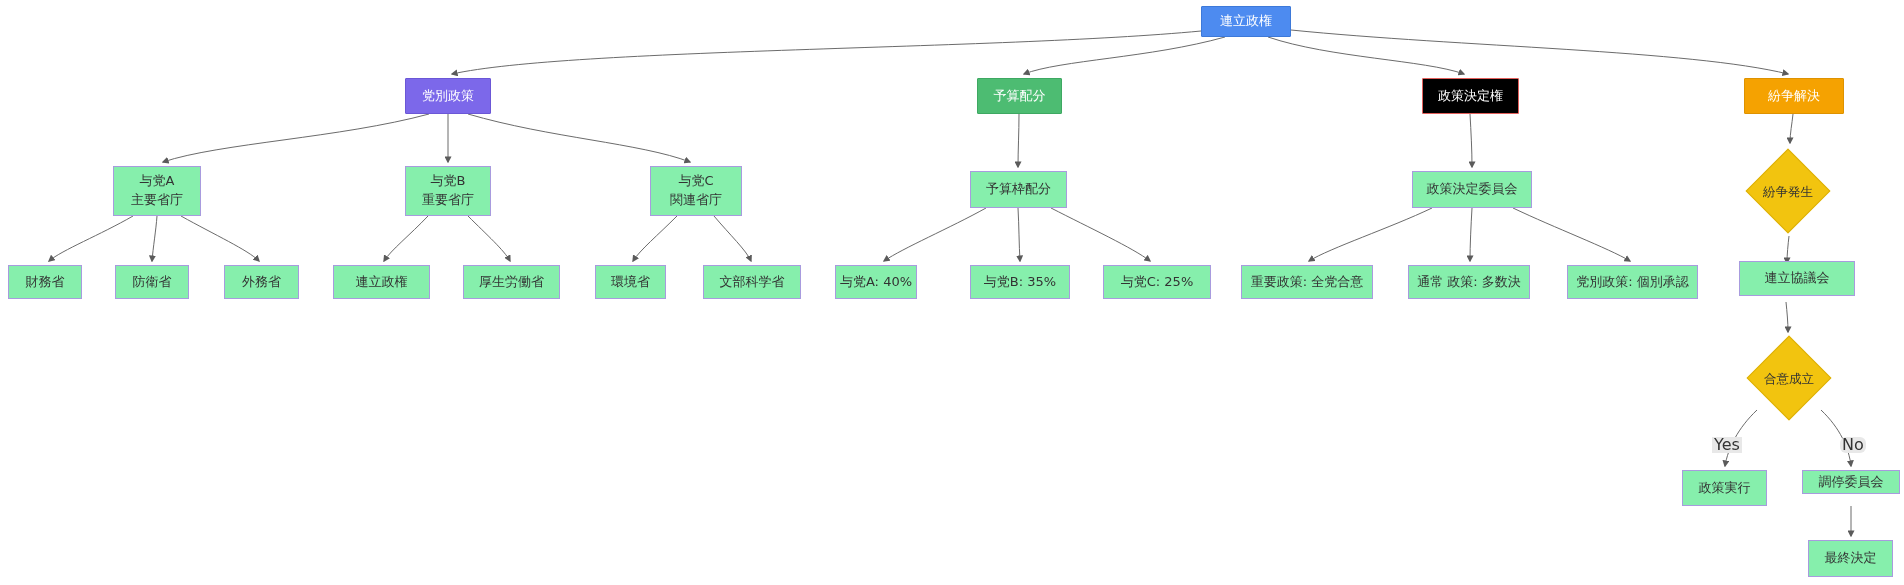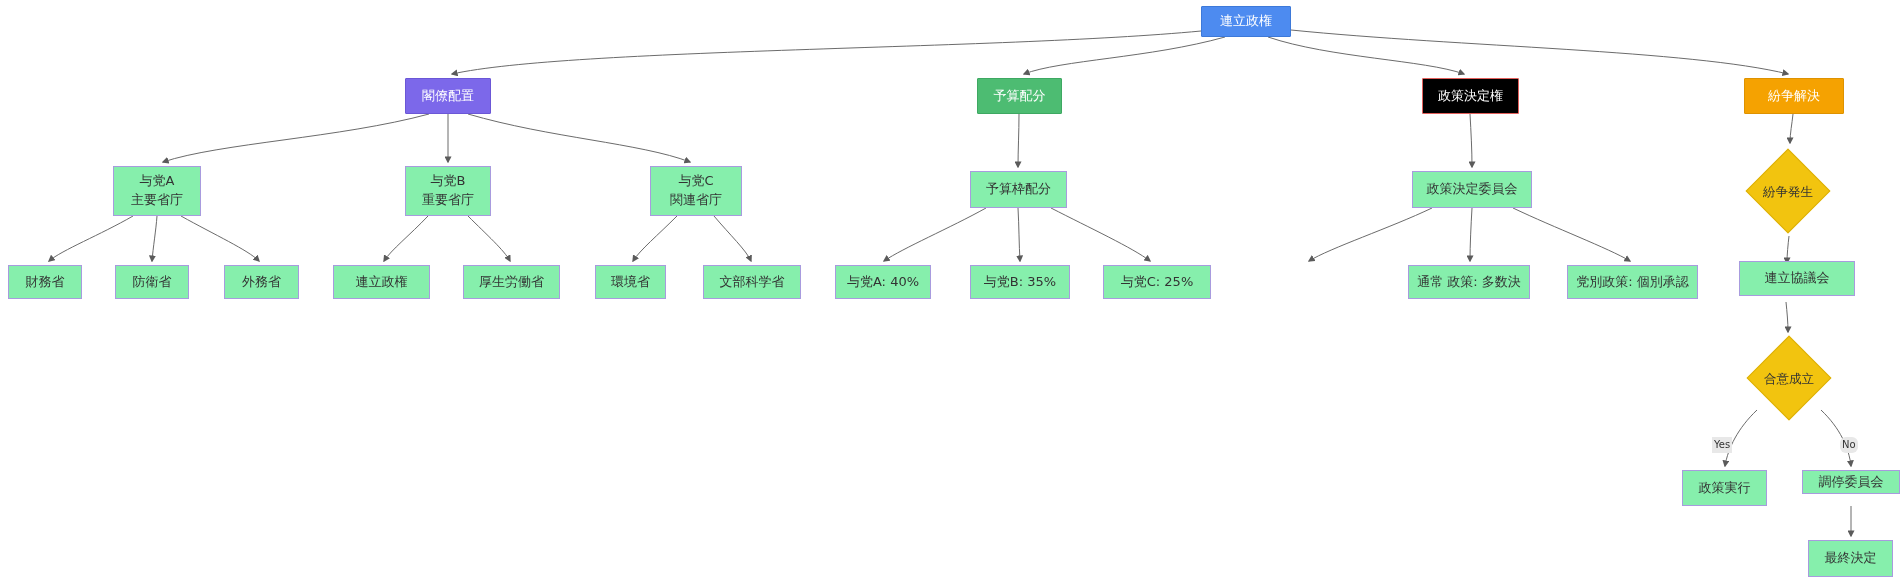--- a/index.html
+++ b/index.html
@@ -26,21 +26,21 @@
   #n-party-b{left:405px;top:166px;width:86px;height:50px;}
   #n-party-c{left:650px;top:166px;width:92px;height:50px;}
   #n-min-a1{left:8px;top:265px;width:74px;height:34px;}
   #n-min-a2{left:115px;top:265px;width:74px;height:34px;}
   #n-min-a3{left:224px;top:265px;width:75px;height:34px;}
   #n-min-b1{left:333px;top:265px;width:97px;height:34px;}
   #n-min-b2{left:463px;top:265px;width:97px;height:34px;}
   #n-min-c1{left:595px;top:265px;width:71px;height:34px;}
   #n-min-c2{left:703px;top:265px;width:98px;height:34px;}
   #n-budget-frame{left:970px;top:171px;width:97px;height:37px;}
-  #n-alloc-a{left:835px;top:265px;width:96px;height:34px;}
+  #n-alloc-a{left:835px;top:265px;width:82px;height:34px;}
   #n-alloc-b{left:970px;top:265px;width:100px;height:34px;}
   #n-alloc-c{left:1103px;top:265px;width:108px;height:34px;}
   #n-committee{left:1412px;top:171px;width:120px;height:37px;}
   #n-rule-1{left:1241px;top:265px;width:132px;height:34px;}
   #n-rule-2{left:1408px;top:265px;width:122px;height:34px;}
   #n-rule-3{left:1567px;top:265px;width:131px;height:34px;}
   #n-council{left:1739px;top:261px;width:116px;height:35px;}
   #n-exec{left:1682px;top:470px;width:85px;height:36px;}
   #n-mediation{left:1802px;top:470px;width:98px;height:24px;}
   #n-final{left:1808px;top:540px;width:85px;height:37px;}
@@ -49,21 +49,21 @@
     background:#f2c40f;border:1px solid #dcb00a;box-sizing:border-box;
   }
   #n-occur{left:1758px;top:161px;}
   #n-agree{left:1759px;top:348px;}
   .dlabel{
     position:absolute;left:-20px;top:0;width:100px;height:60px;
     display:flex;align-items:center;justify-content:center;
     transform:rotate(-45deg);font-size:12.5px;color:#333;white-space:nowrap;
   }
   .edge-label{
-    position:absolute;background:#e8e8e8;color:#333;font-size:10px;
+    position:absolute;background:#e8e8e8;color:#333;font-size:16px;
     padding:0 2px;line-height:16px;
   }
   #lbl-yes{left:1712px;top:437px;}
   #lbl-no{left:1840px;top:437px;border-radius:6px;}
 </style>
 </head>
 <body>
 
 <div id="canvas">
 
@@ -98,21 +98,21 @@
     <path class="edge" d="M1793,114 C1792,124 1790,133 1790,143" marker-end="url(#arrow)"></path>
     <path class="edge" d="M1789,236 C1788,245 1787,254 1787,263" marker-end="url(#arrow)"></path>
     <path class="edge" d="M1786,302 C1787,312 1788,322 1788,332" marker-end="url(#arrow)"></path>
     <path class="edge" d="M1757,410 C1738,428 1728,448 1725,466" marker-end="url(#arrow)"></path>
     <path class="edge" d="M1821,410 C1840,428 1849,448 1851,466" marker-end="url(#arrow)"></path>
     <path class="edge" d="M1851,506 C1851,516 1851,526 1851,536" marker-end="url(#arrow)"></path>
   </svg>
 
   <div class="node branch" id="n-root">連立政権</div>
 
-  <div class="node branch" id="n-cabinet">閣僚配置</div>
+  <div class="node branch" id="n-cabinet">党別政策</div>
   <div class="node branch" id="n-budget">予算配分</div>
   <div class="node branch" id="n-policy">政策決定権</div>
   <div class="node branch" id="n-conflict">紛争解決</div>
 
   <div class="node leaf" id="n-party-a">
     <span>与党A</span>
     <span>主要省庁</span>
   </div>
   <div class="node leaf" id="n-party-b">
     <span>与党B</span>
@@ -130,20 +130,21 @@
   <div class="node leaf" id="n-min-b2">厚生労働省</div>
   <div class="node leaf" id="n-min-c1">環境省</div>
   <div class="node leaf" id="n-min-c2">文部科学省</div>
 
   <div class="node leaf" id="n-budget-frame">予算枠配分</div>
   <div class="node leaf" id="n-alloc-a">与党A: 40%</div>
   <div class="node leaf" id="n-alloc-b">与党B: 35%</div>
   <div class="node leaf" id="n-alloc-c">与党C: 25%</div>
 
   <div class="node leaf" id="n-committee">政策決定委員会</div>
+  <div class="node leaf" id="n-rule-1">重要政策: 全党合意</div>
   <div class="node leaf" id="n-rule-2">通常 政策: 多数決</div>
   <div class="node leaf" id="n-rule-3">党別政策: 個別承認</div>
 
   <div class="diamond" id="n-occur">
     <span class="dlabel">紛争発生</span>
   </div>
   <div class="node leaf" id="n-council">連立協議会</div>
   <div class="diamond" id="n-agree">
     <span class="dlabel">合意成立</span>
   </div>

